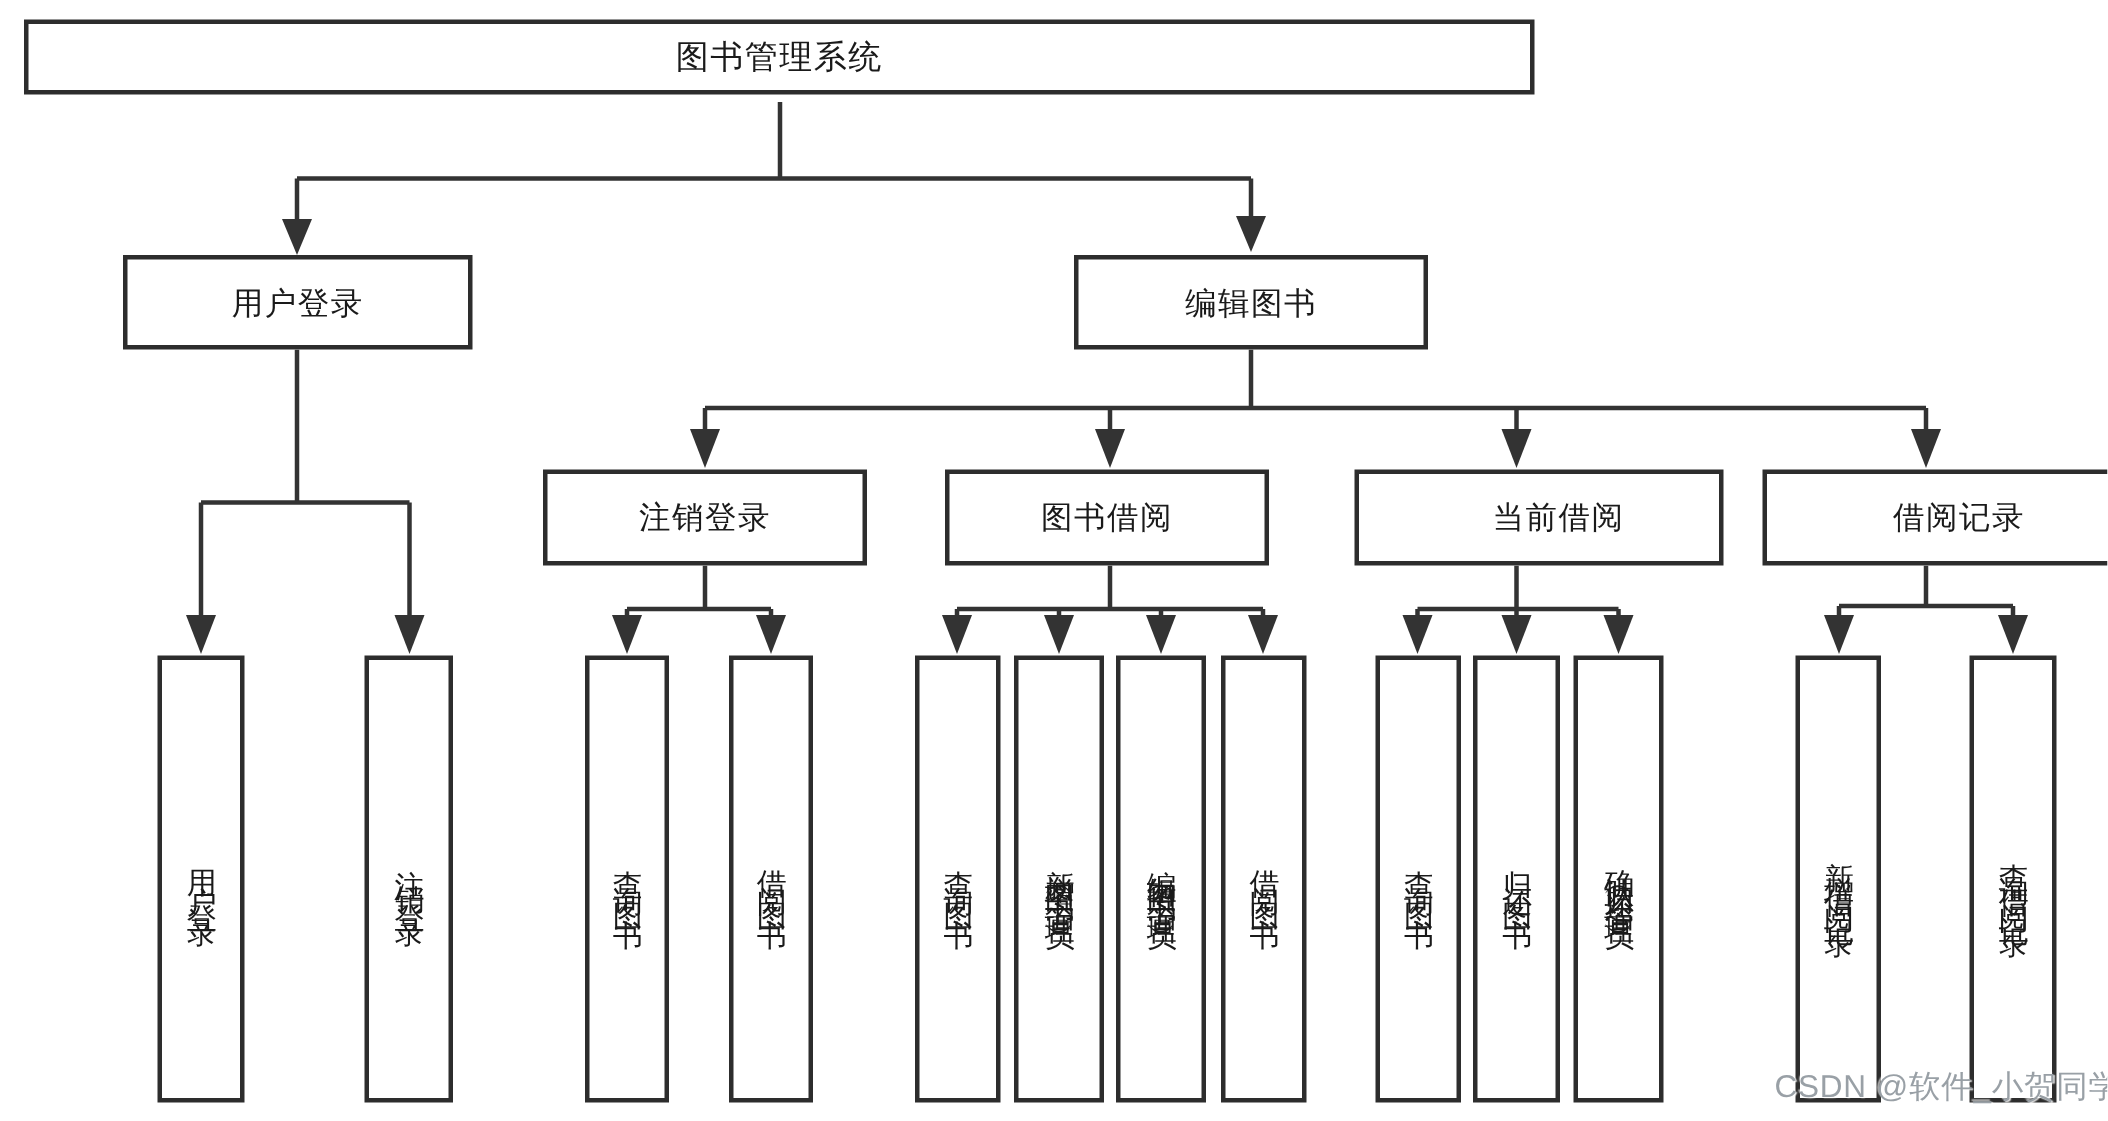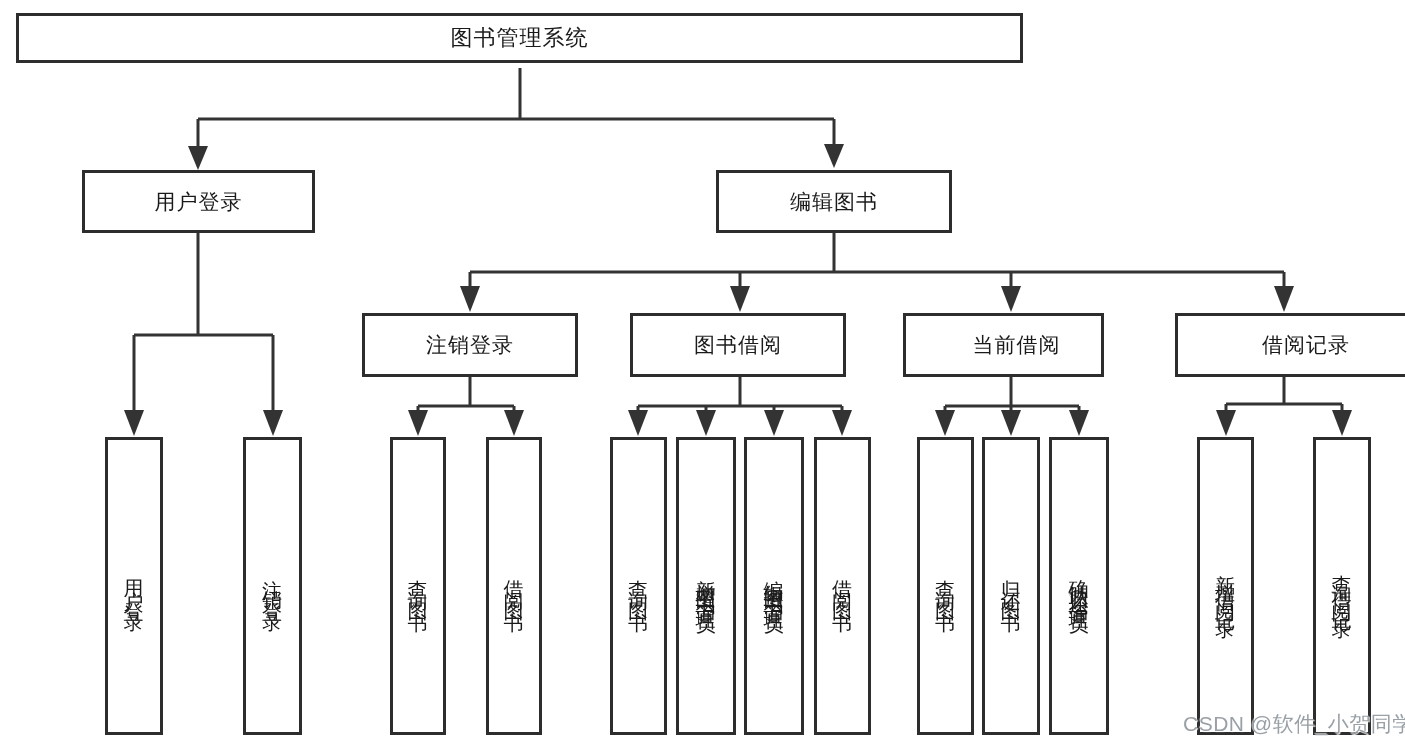--- a/index.html
+++ b/index.html
@@ -129,21 +129,21 @@
   <div class="box" style="left:716px;top:170px;width:236px;height:63px;">
     <span>编辑图书</span>
   </div>
 
   <div class="box" style="left:362px;top:313px;width:216px;height:64px;">
     <span>注销登录</span>
   </div>
   <div class="box" style="left:630px;top:313px;width:216px;height:64px;">
     <span>图书借阅</span>
   </div>
-  <div class="box" style="left:903px;top:313px;width:201px;height:64px;padding-left:26px;">
+  <div class="box" style="left:903px;top:313px;width:246px;height:64px;padding-left:26px;">
     <span>当前借阅</span>
   </div>
   <div class="box" style="left:1175px;top:313px;width:262px;height:64px;">
     <span>借阅记录</span>
   </div>
 
   <div class="vbox" style="left:105px;top:437px;width:58px;height:298px;">
     <span class="vlabel sp-wide">用户登录</span>
   </div>
   <div class="vbox" style="left:243px;top:437px;width:59px;height:298px;">

